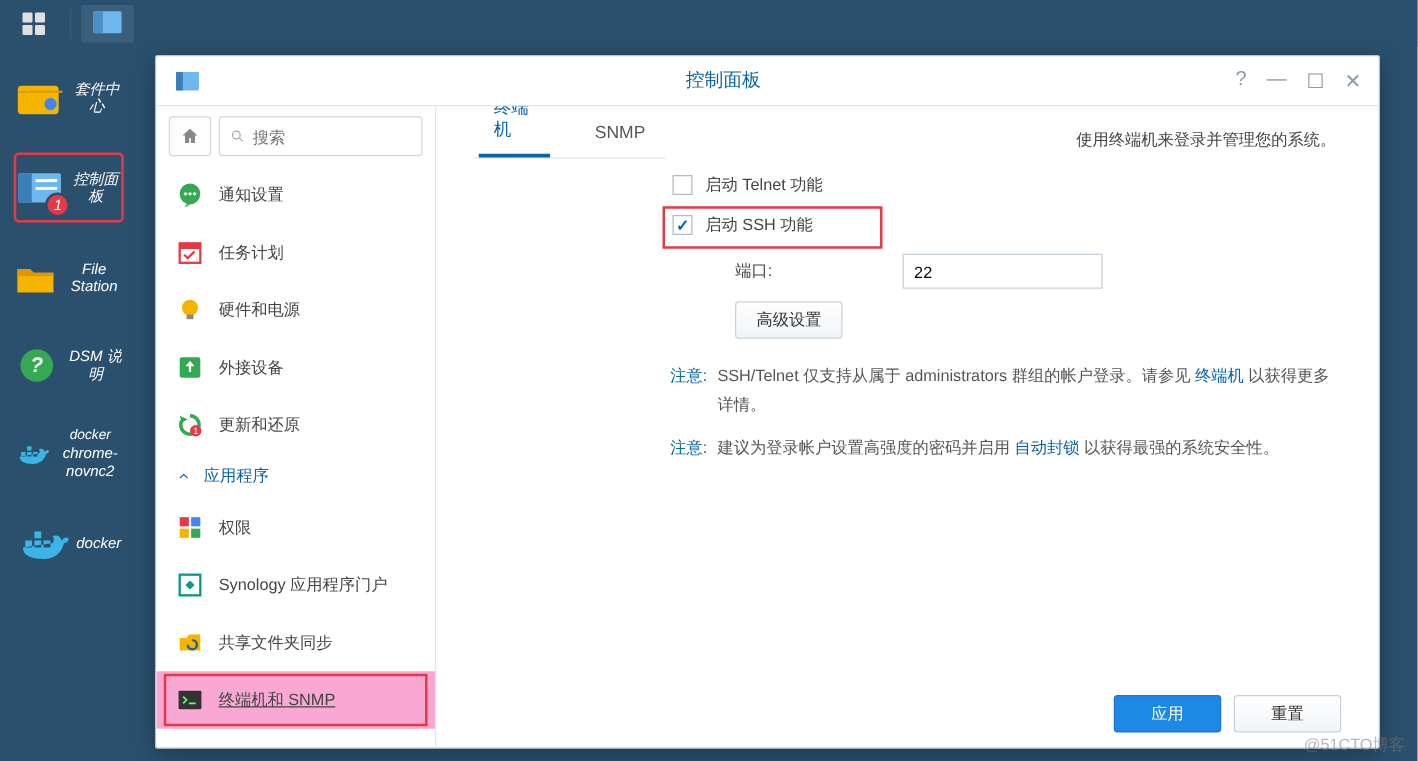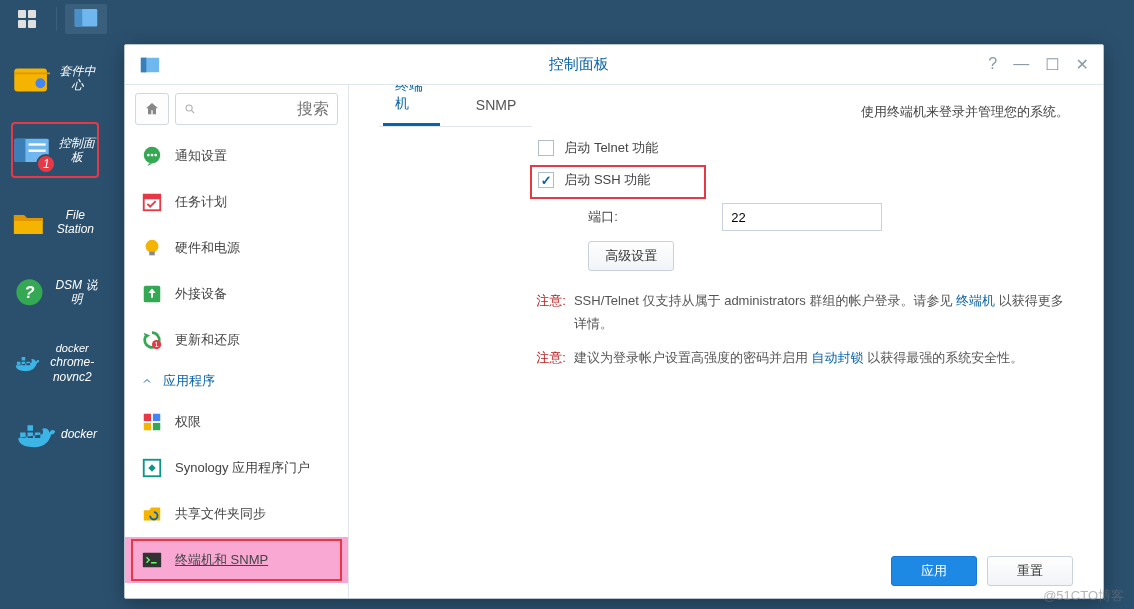--- a/index.html
+++ b/index.html
@@ -23,21 +23,21 @@
 .title-icon { width: 22px; height: 22px; margin-right: 8px; }
 .title-text { flex: 1; text-align: center; color: #0a63a8; font-size: 15px; }
 .title-actions { display: flex; gap: 16px; color: #8a9aa8; }
 .title-actions span { cursor: pointer; font-size: 16px; }
 
 .win-body { flex: 1; display: flex; overflow: hidden; }
 .sidebar { width: 224px; border-right: 1px solid #e0e6eb; display: flex; flex-direction: column; padding: 8px 0; overflow-y: auto; }
 .search-row { display: flex; gap: 6px; padding: 0 10px 8px 10px; align-items: center; }
 .home-btn { width: 34px; height: 32px; border: 1px solid #d0d8e0; background: #fdfdfd; border-radius: 3px; display: flex; align-items: center; justify-content: center; cursor: pointer; color: #666; }
 .search-box { flex: 1; height: 32px; border: 1px solid #d0d8e0; border-radius: 3px; display: flex; align-items: center; padding: 0 8px; color: #aaa; font-size: 13px; }
-.search-box input { border: none; outline: none; width: 100%; font-size: 16px; background: transparent; text-align: right; }
+.search-box input { border: none; outline: none; width: 100%; font-size: 13px; background: transparent; }
 .side-item { height: 46px; display: flex; align-items: center; gap: 12px; padding: 0 16px; cursor: pointer; font-size: 13px; color: #444; position: relative; }
 .side-item.selected { background: #f9a8d4; text-decoration: underline; }
 .side-item.highlighted::after { content: ''; position: absolute; inset: 2px 6px; border: 2px solid #e63946; pointer-events: none; }
 .side-icon { width: 22px; height: 22px; display: flex; align-items: center; justify-content: center; flex-shrink: 0; }
 .side-section { height: 36px; display: flex; align-items: center; gap: 10px; padding: 0 16px; color: #0a63a8; font-size: 13px; cursor: pointer; }
 
 .content { flex: 1; display: flex; padding: 0 30px; position: relative; }
 .tabs { display: flex; gap: 24px; border-bottom: 1px solid #e0e6eb; height: 42px; align-items: flex-end; padding: 0 4px; }
 .tab { padding: 0 12px 10px 12px; font-size: 14px; color: #555; cursor: pointer; border-bottom: 3px solid transparent; }
 .tab.active { color: #0a63a8; border-bottom-color: #0a63a8; font-weight: 500; }
@@ -48,21 +48,21 @@
 .check-row.highlighted::before { content: ''; position: absolute; top: -2px; left: -6px; width: 172px; height: 30px; border: 2px solid #e63946; }
 .checkbox { width: 16px; height: 16px; border: 1px solid #b0bcc8; background: #fff; display: flex; align-items: center; justify-content: center; cursor: pointer; }
 .checkbox.checked::after { content: '✓'; color: #0a63a8; font-size: 13px; font-weight: bold; }
 .port-row { display: flex; align-items: center; gap: 14px; margin: 10px 0 10px 52px; }
 .port-label { width: 120px; font-size: 13px; }
 .port-input { width: 160px; height: 28px; border: 1px solid #c8d2dc; padding: 0 8px; font-size: 13px; background: #fff; }
 .adv-btn-row { margin: 8px 0 18px 52px; }
 .btn { height: 30px; padding: 0 16px; border: 1px solid #c8d2dc; background: linear-gradient(#fefefe, #f1f4f7); border-radius: 3px; font-size: 13px; cursor: pointer; color: #333; }
 .btn.primary { background: #1e88e5; border-color: #1976d2; color: #ffffff; }
 .note { margin: 10px 0; font-size: 13px; line-height: 1.8; display: flex; gap: 8px; }
-.note-label { color: #b91c1c; flex-shrink: 0; }
+.note-label { color: #0369a1; flex-shrink: 0; }
 .note-text { color: #555; }
 .note-link { color: #0a63a8; cursor: pointer; }
 
 .footer { position: absolute; bottom: 12px; right: 30px; display: flex; gap: 10px; }
 .footer .btn { width: 86px; }
 
 .watermark { position: absolute; bottom: 4px; right: 10px; color: rgba(120,120,120,0.55); font-size: 13px; pointer-events: none; }
 
 
 .ic { width: 100%; height: 100%; }

